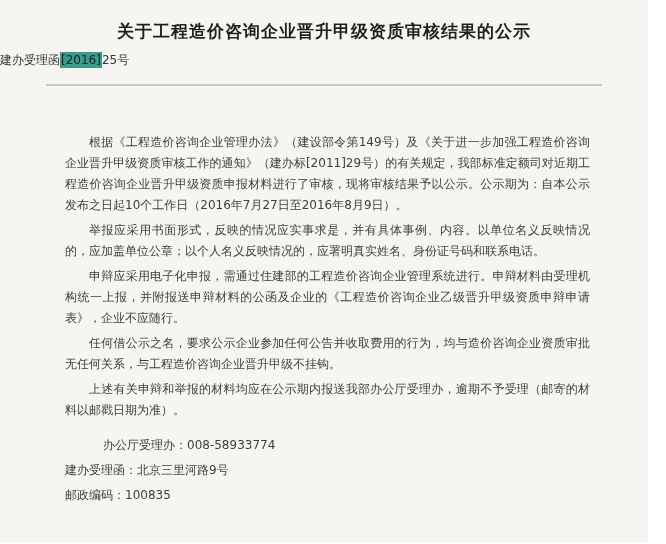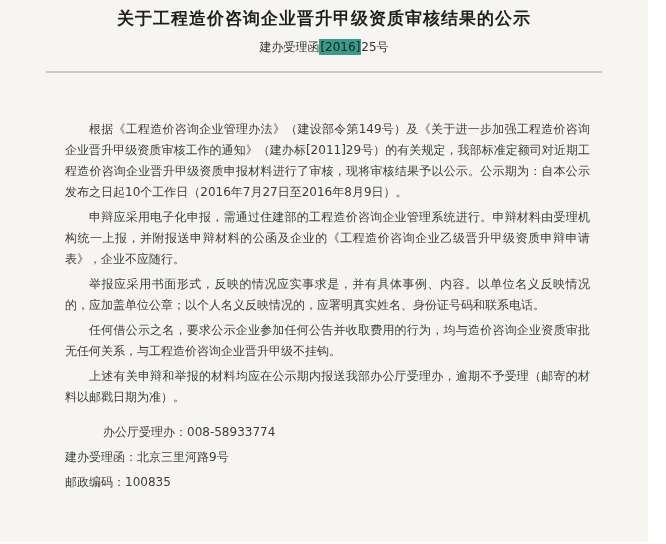--- a/index.html
+++ b/index.html
@@ -19,30 +19,30 @@
     position: absolute;
     top: 0;
     left: 0;
     width: 648px;
     height: 542px;
     background: var(--page-bg, #f6f5f2);
     color: var(--text, #3d3d3d);
   }
   .doc-title {
     margin: 0;
-    padding-top: 7px;
+    padding-top: 20px;
     text-align: center;
     font-size: 17px;
     font-weight: bold;
     color: #1f1f1f;
     letter-spacing: 1px;
   }
   .doc-number {
     margin-top: 9px;
-    text-align: center;
+    text-align: left;
     font-size: 12px;
     color: #333333;
   }
   .doc-number .hl {
     background: var(--highlight-bg, #3a9a8b);
     color: #12221f;
     padding: 1px 1px;
   }
   .divider {
     margin: 15px auto 0 auto;
@@ -84,22 +84,22 @@
     <h1 class="doc-title">关于工程造价咨询企业晋升甲级资质审核结果的公示</h1>
 
     <div class="doc-number">
       <span>建办受理函</span><span class="hl">[2016]</span><span>25号</span>
     </div>
 
     <div class="divider"></div>
 
     <div class="content">
       <p>根据《工程造价咨询企业管理办法》（建设部令第149号）及《关于进一步加强工程造价咨询企业晋升甲级资质审核工作的通知》（建办标[2011]29号）的有关规定，我部标准定额司对近期工程造价咨询企业晋升甲级资质申报材料进行了审核，现将审核结果予以公示。公示期为：自本公示发布之日起10个工作日（2016年7月27日至2016年8月9日）。</p>
+      <p>举报应采用书面形式，反映的情况应实事求是，并有具体事例、内容。以单位名义反映情况的，应加盖单位公章；以个人名义反映情况的，应署明真实姓名、身份证号码和联系电话。</p>
       <p>申辩应采用电子化申报，需通过住建部的工程造价咨询企业管理系统进行。申辩材料由受理机构统一上报，并附报送申辩材料的公函及企业的《工程造价咨询企业乙级晋升甲级资质申辩申请表》，企业不应随行。</p>
-      <p>举报应采用书面形式，反映的情况应实事求是，并有具体事例、内容。以单位名义反映情况的，应加盖单位公章；以个人名义反映情况的，应署明真实姓名、身份证号码和联系电话。</p>
       <p>任何借公示之名，要求公示企业参加任何公告并收取费用的行为，均与造价咨询企业资质审批无任何关系，与工程造价咨询企业晋升甲级不挂钩。</p>
       <p>上述有关申辩和举报的材料均应在公示期内报送我部办公厅受理办，逾期不予受理（邮寄的材料以邮戳日期为准）。</p>
 
       <div class="contacts">
         <div class="contact-line indent">办公厅受理办：008-58933774</div>
         <div class="contact-line">建办受理函：北京三里河路9号</div>
         <div class="contact-line">邮政编码：100835</div>
 
       </div>
 

